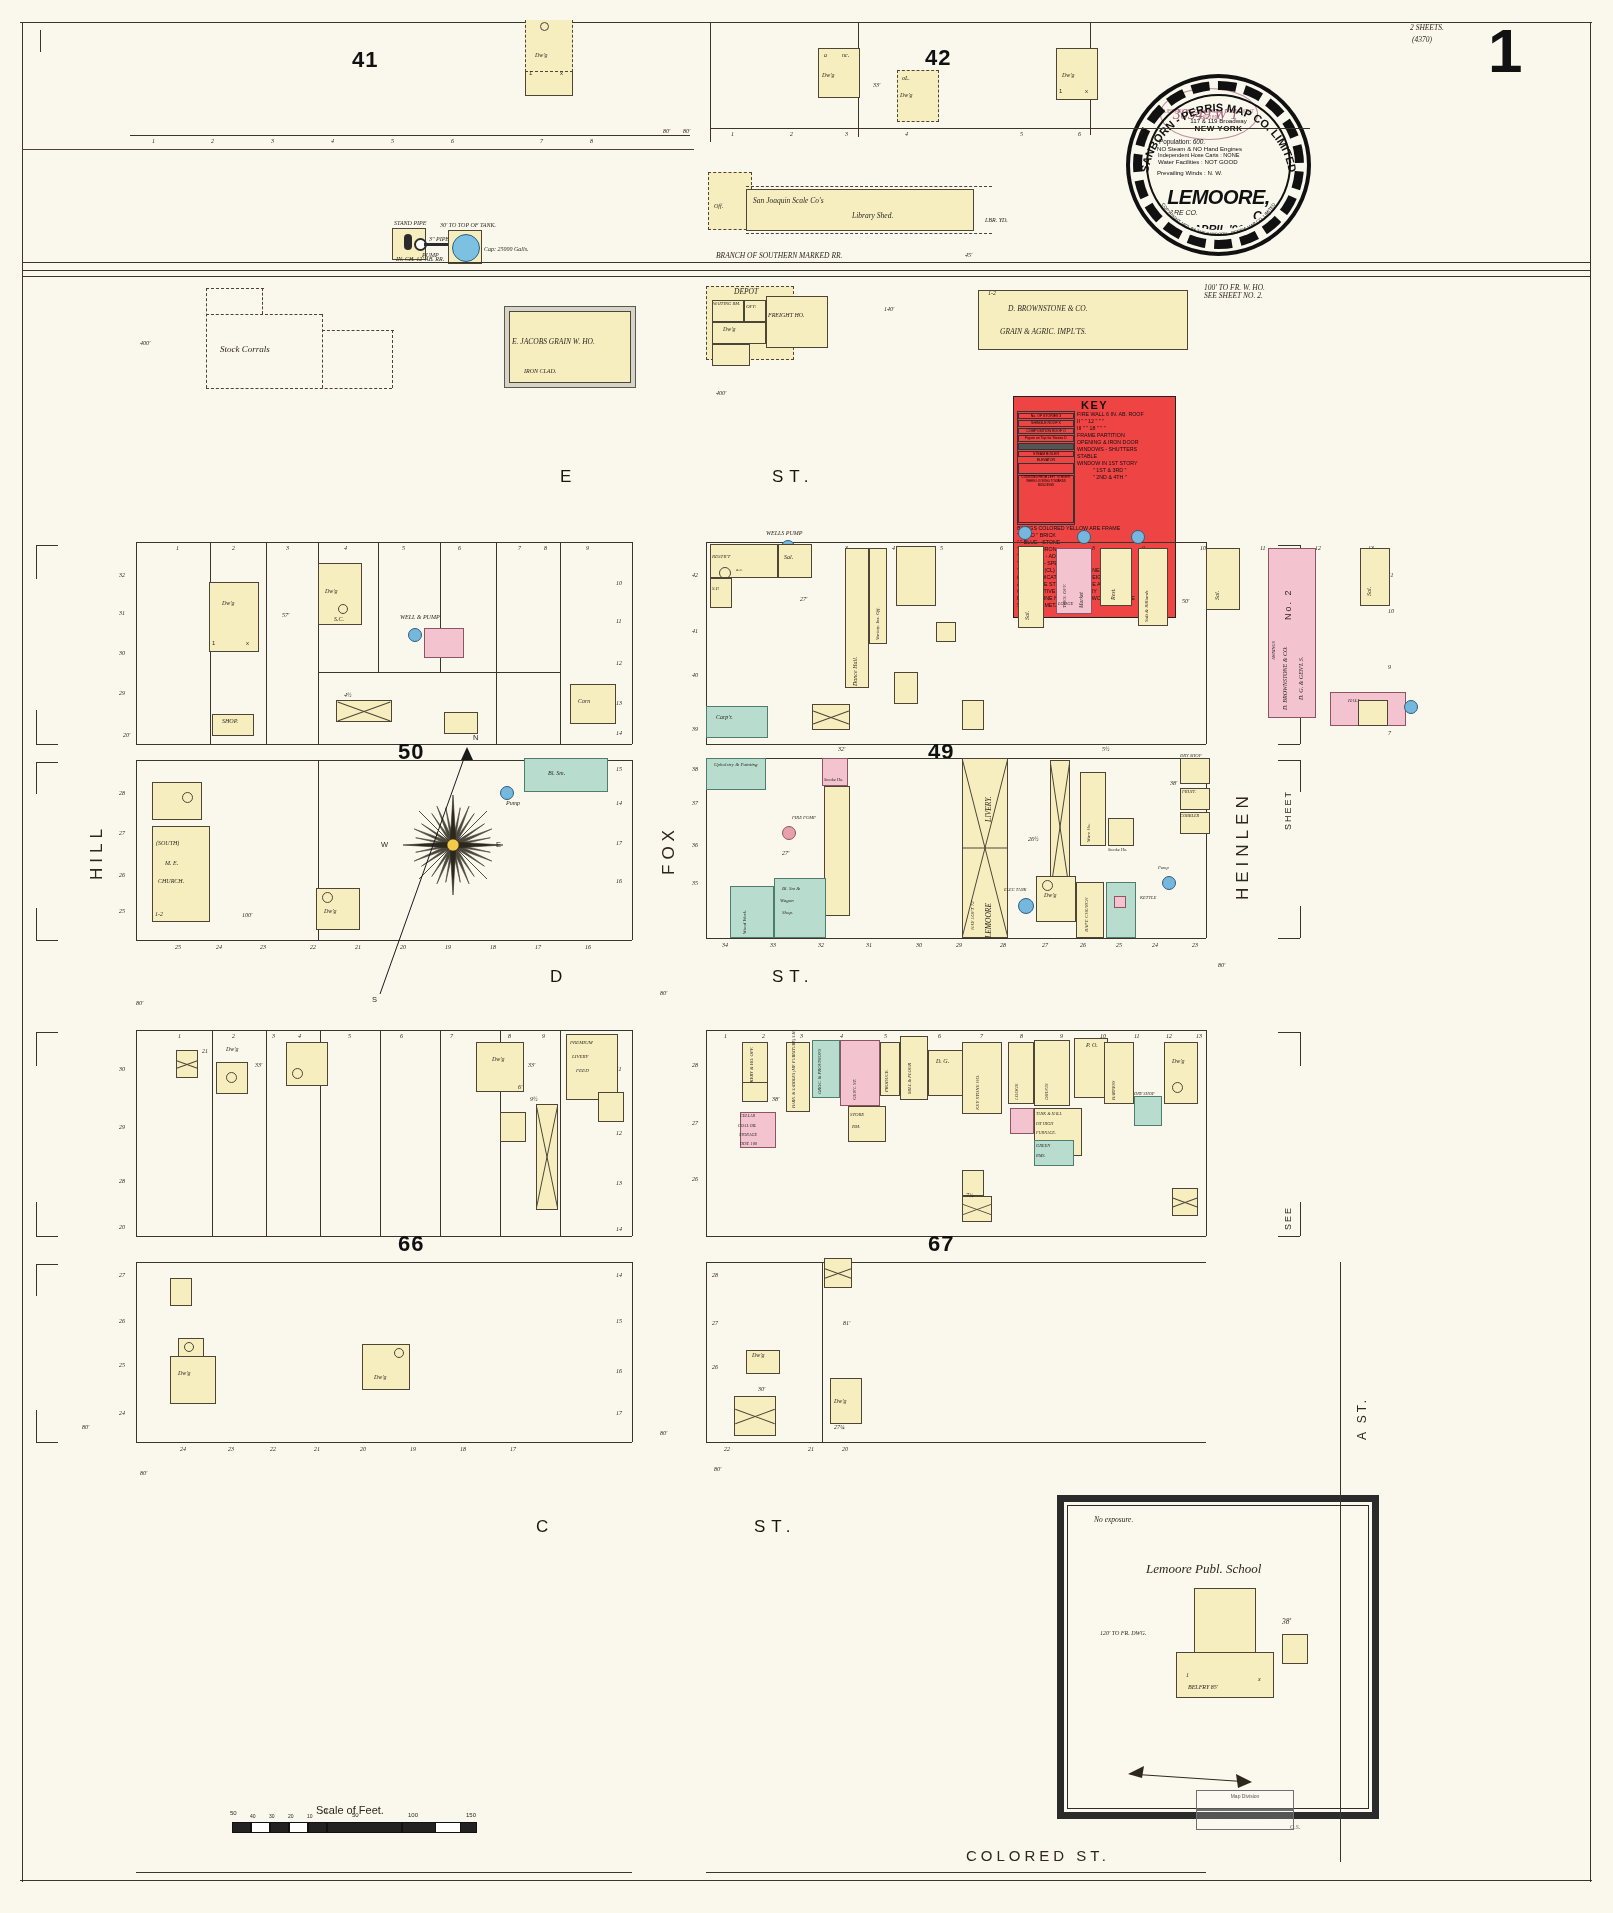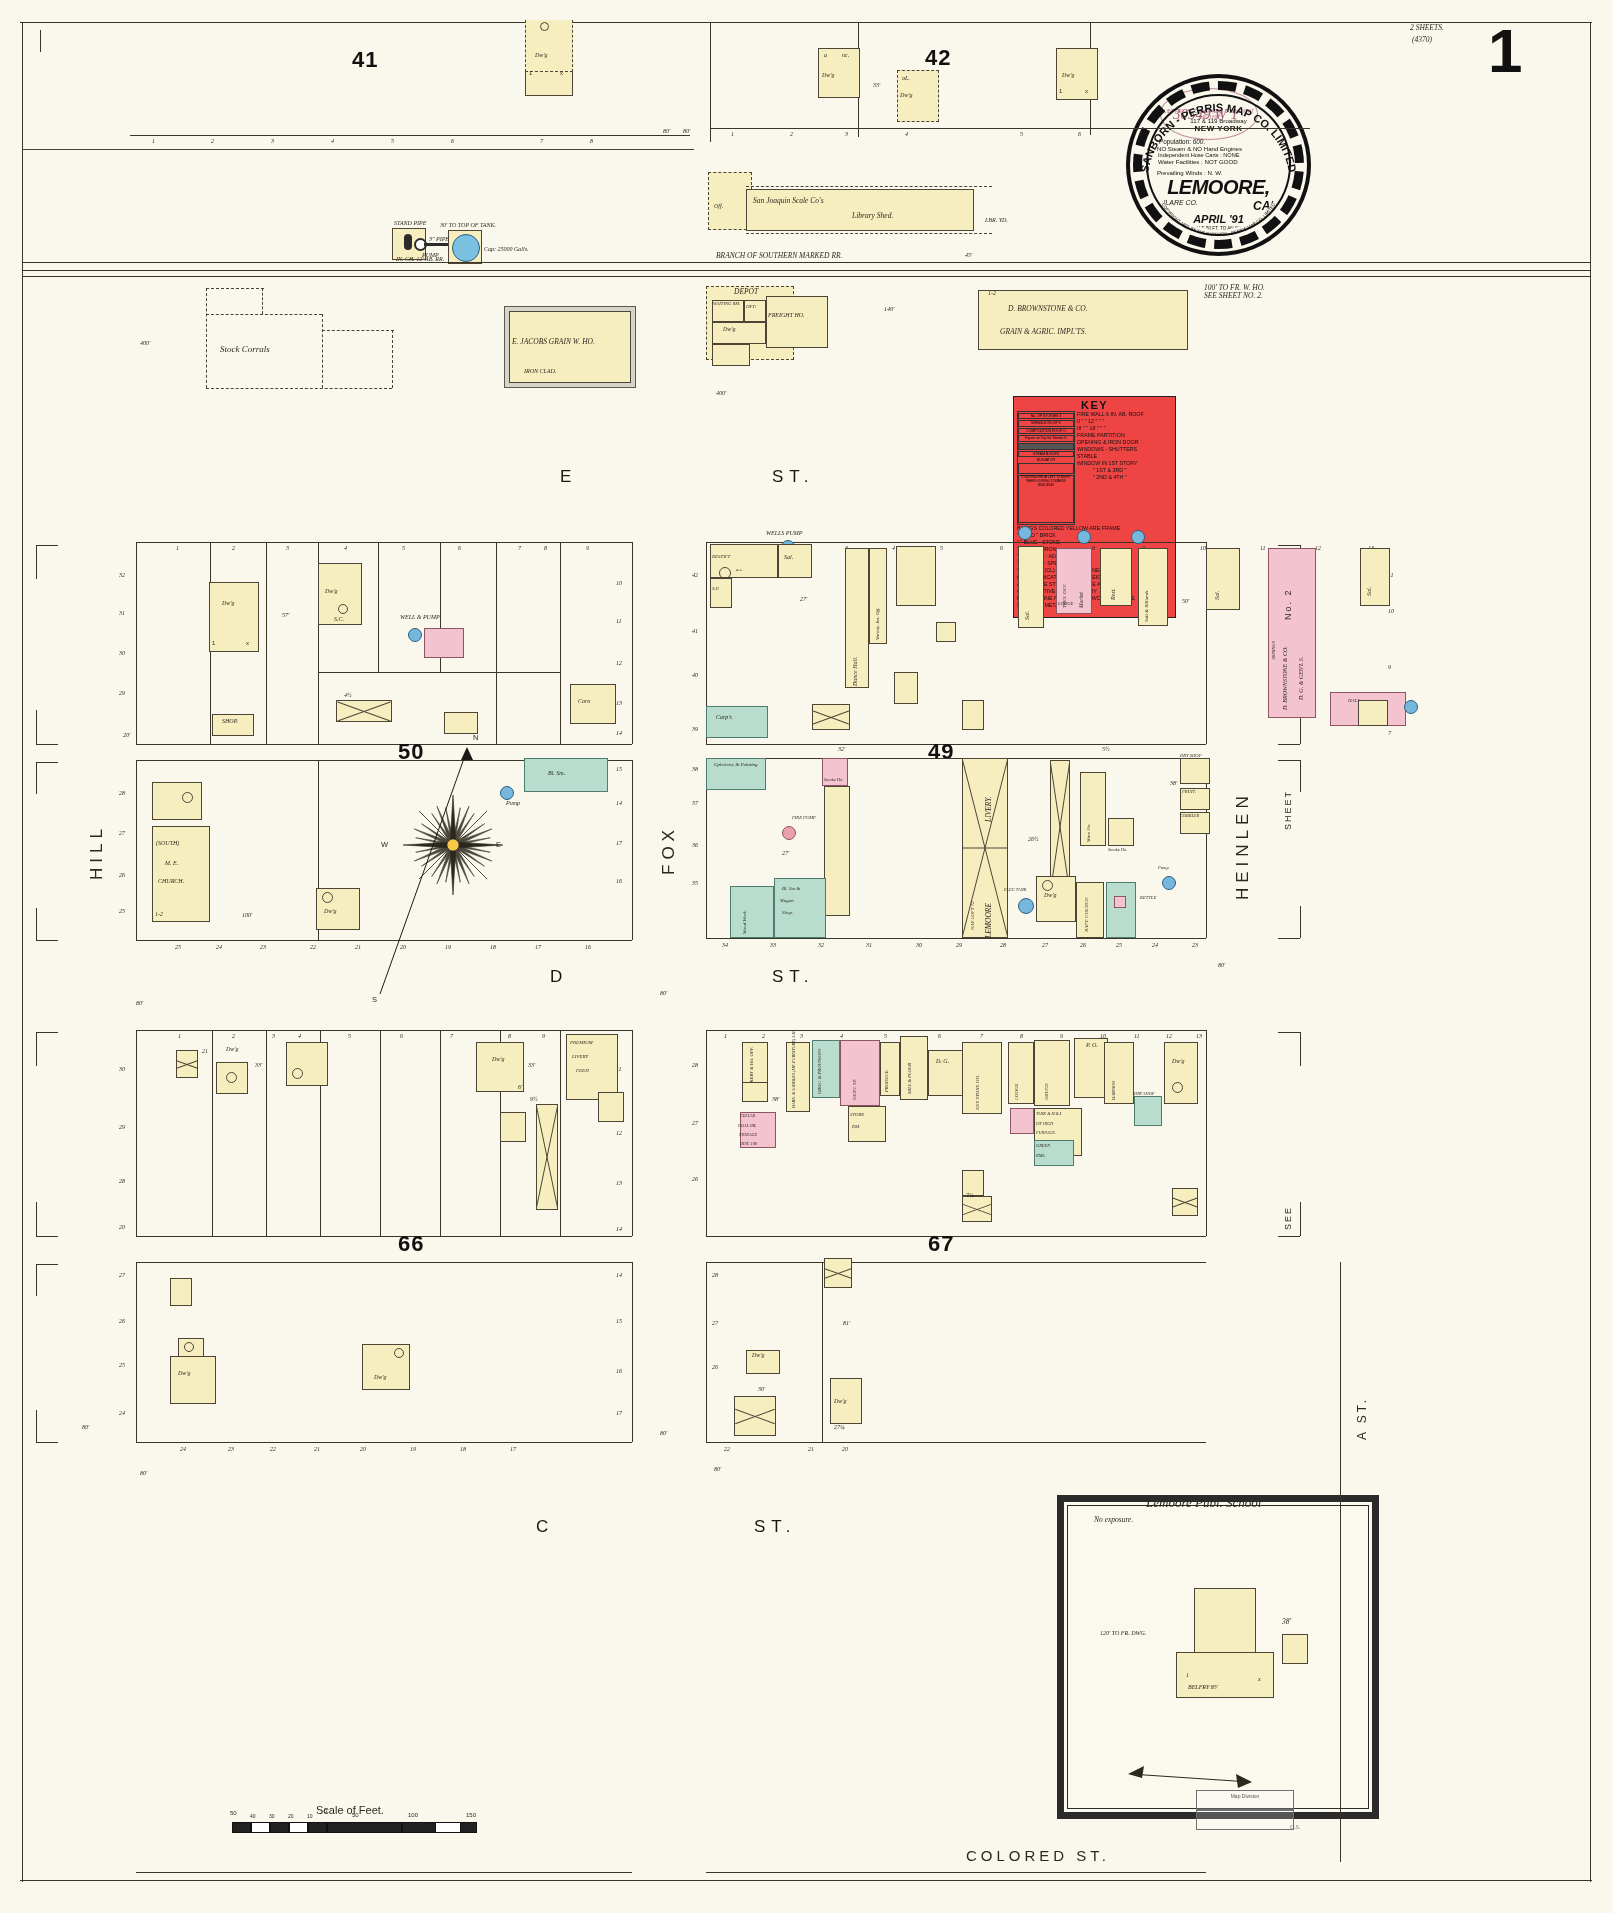--- a/index.html
+++ b/index.html
@@ -107,21 +107,21 @@
     </svg>
     <div class="inner">
       <div class="sealline" style="margin-top:13px;">117 &amp; 119 Broadway</div>
       <div class="sealline" style="font-size:8px;font-weight:bold;letter-spacing:.5px;">NEW YORK</div>
       <div style="width:86%;height:2px;background:#111;margin:2px 0 3px;"></div>
       <div class="sealline" style="align-self:flex-start;margin-left:7px;font-size:6.4px;"><span>Population:</span> <i>600.</i></div>
       <div class="sealline" style="align-self:flex-start;margin-left:5px;font-size:6.1px;">NO Steam &amp; NO Hand Engines</div>
       <div class="sealline" style="align-self:flex-start;margin-left:6px;font-size:5.6px;">Independent Hose Carts : NONE</div>
       <div class="sealline" style="align-self:flex-start;margin-left:6px;font-size:6.1px;">Water Facilities : NOT GOOD</div>
       <div class="sealline" style="align-self:flex-start;margin-left:5px;margin-top:4px;font-size:6.1px;">Prevailing Winds : N. W.</div>
-      <div class="sealline" style="font-size:20px;font-weight:bold;font-style:italic;letter-spacing:-.5px;margin-top:0;">LEMOORE,</div>
+      <div class="sealline" style="font-size:20px;font-weight:bold;font-style:italic;letter-spacing:-.5px;margin-top:10px;">LEMOORE,</div>
       <div style="display:flex;width:100%;justify-content:space-between;padding:0 4px;box-sizing:border-box;">
         <span class="sealline" style="font-size:7px;font-style:italic;">TULARE CO.</span>
         <span class="sealline" style="font-size:12px;font-weight:bold;font-style:italic;">CAL.</span>
       </div>
       <div class="sealline" style="font-size:11px;font-weight:bold;font-style:italic;">APRIL '91</div>
       <div class="sealline" style="font-size:4.6px;margin-top:1px;">SCALE 50 FT. TO AN INCH.</div>
     </div>
     <svg width="185" height="182" style="position:absolute;left:0;top:0;">
       <defs>
           <path id="arcBot" d="M 26,103 A 67,67 0 0 0 159,103"></path>
@@ -798,21 +798,21 @@
   <div class="lbl tiny script" style="left:834px;top:1424px;">27¼</div>
   <div class="lbl tiny script" style="left:843px;top:1320px;">81'</div>
   <div class="lbl tiny script" style="left:724px;top:1446px;">22</div>
   <div class="lbl tiny script" style="left:808px;top:1446px;">21</div>
   <div class="lbl tiny script" style="left:842px;top:1446px;">20</div>
 
   <div id="schoolinset">
     <div class="in2"></div>
   </div>
   <div class="lbl sm script" style="left:1094px;top:1516px;">No    exposure.</div>
-  <div class="lbl md script" style="left:1146px;top:1496px;font-size:13px;">Lemoore Publ. School</div>
+  <div class="lbl md script" style="left:1146px;top:1562px;font-size:13px;">Lemoore Publ. School</div>
   <div class="lbl tiny script" style="left:1100px;top:1630px;">120' TO FR. DWG.</div>
   <div class="bldg" style="left:1194px;top:1588px;width:62px;height:70px;"></div>
   <div class="bldg" style="left:1176px;top:1652px;width:98px;height:46px;"></div>
   <div class="lbl tiny script" style="left:1186px;top:1672px;">1</div>
   <div class="lbl tiny script" style="left:1188px;top:1684px;">BELFRY 85'</div>
   <div class="lbl tiny script" style="left:1258px;top:1676px;">x</div>
   <div class="lbl sm script" style="left:1282px;top:1618px;">38'</div>
   <div class="bldg" style="left:1282px;top:1634px;width:26px;height:30px;"></div>
   <svg class="abs" style="left:1110px;top:1756px;" width="180" height="40">
     <line x1="20" y1="18" x2="140" y2="26" stroke="#2c281e" stroke-width="1"></line>

